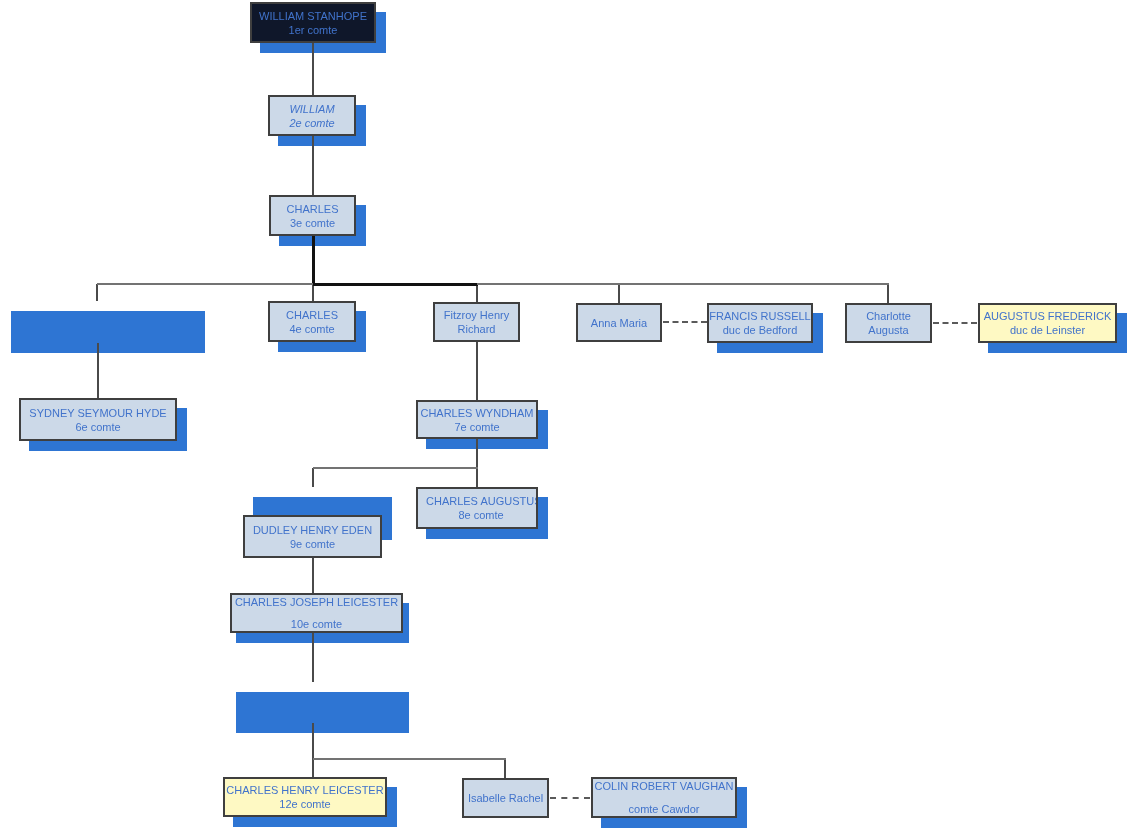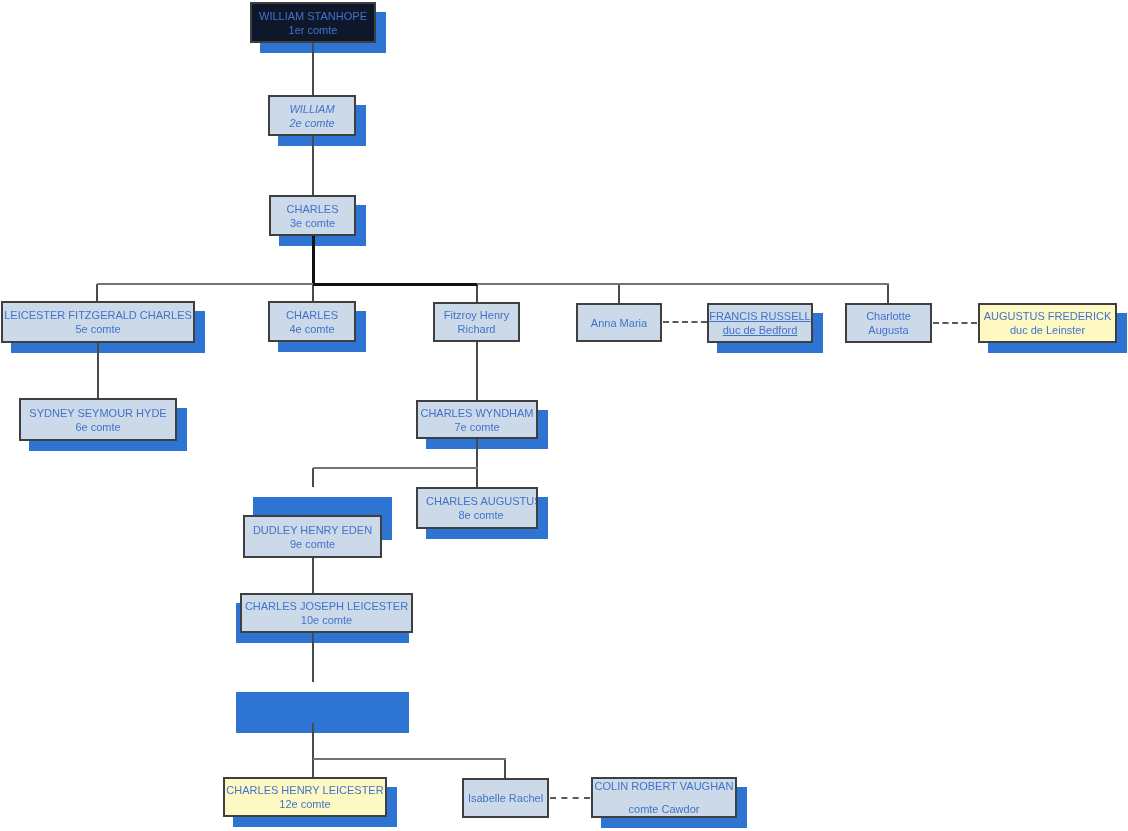--- a/index.html
+++ b/index.html
@@ -92,36 +92,32 @@
       <div class="line">1er comte</div>
     </div>
     <div class="node" style="left: 268px; top: 95px; width: 88px; height: 41px; background: rgb(204, 217, 232); border-color: rgb(63, 63, 63); color: rgb(65, 115, 203); font-style: italic;">
       <div class="line">WILLIAM</div>
       <div class="line">2e comte</div>
     </div>
     <div class="node" style="left: 269px; top: 195px; width: 87px; height: 41px; background: rgb(204, 217, 232); border-color: rgb(63, 63, 63); color: rgb(65, 115, 203);">
       <div class="line">CHARLES</div>
       <div class="line">3e comte</div>
     </div>
-    <div class="node" style="left: 1px; top: 301px; width: 194px; height: 42px; background: rgb(204, 217, 232); border-color: rgb(63, 63, 63); color: rgb(65, 115, 203);">
-      <div class="line">LEICESTER FITZGERALD CHARLES</div>
-      <div class="line">5e comte</div>
-    </div>
     <div class="node" style="left: 268px; top: 301px; width: 88px; height: 41px; background: rgb(204, 217, 232); border-color: rgb(63, 63, 63); color: rgb(65, 115, 203);">
       <div class="line">CHARLES</div>
       <div class="line">4e comte</div>
     </div>
     <div class="node" style="left: 433px; top: 302px; width: 87px; height: 40px; background: rgb(204, 217, 232); border-color: rgb(63, 63, 63); color: rgb(65, 115, 203);">
       <div class="line">Fitzroy Henry</div>
       <div class="line">Richard</div>
     </div>
     <div class="node" style="left: 576px; top: 303px; width: 86px; height: 39px; background: rgb(204, 217, 232); border-color: rgb(63, 63, 63); color: rgb(65, 115, 203);">
       <div class="line">Anna Maria</div>
     </div>
-    <div class="node" style="left: 707px; top: 303px; width: 106px; height: 40px; background: rgb(204, 217, 232); border-color: rgb(63, 63, 63); color: rgb(65, 115, 203); text-decoration: underline;">
+    <div class="node" style="left: 707px; top: 303px; width: 106px; height: 40px; background: rgb(204, 217, 232); border-color: rgb(63, 63, 63); color: rgb(65, 115, 203);">
       <div class="line">FRANCIS RUSSELL</div>
       <div class="line">duc de Bedford</div>
     </div>
     <div class="node" style="left: 845px; top: 303px; width: 87px; height: 40px; background: rgb(204, 217, 232); border-color: rgb(63, 63, 63); color: rgb(65, 115, 203);">
       <div class="line">Charlotte</div>
       <div class="line">Augusta</div>
     </div>
     <div class="node" style="left: 978px; top: 303px; width: 139px; height: 40px; background: #fef9c3; border-color: rgb(63, 63, 63); color: rgb(65, 115, 203);">
       <div class="line">AUGUSTUS FREDERICK</div>
       <div class="line">duc de Leinster</div>
@@ -135,21 +131,21 @@
       <div class="line">7e comte</div>
     </div>
     <div class="node" style="left: 243px; top: 487px; width: 139px; height: 43px; background: rgb(204, 217, 232); border-color: rgb(63, 63, 63); color: rgb(65, 115, 203); margin-top: 28px;">
       <div class="line">DUDLEY HENRY EDEN</div>
       <div class="line">9e comte</div>
     </div>
     <div class="node" style="left: 416px; top: 487px; width: 122px; height: 42px; background: rgb(204, 217, 232); border-color: rgb(63, 63, 63); color: rgb(65, 115, 203); padding-left: 8px;">
       <div class="line">CHARLES AUGUSTUS</div>
       <div class="line">8e comte</div>
     </div>
-    <div class="node" style="left: 240px; top: 593px; width: 173px; height: 40px; background: rgb(204, 217, 232); border-color: rgb(63, 63, 63); color: rgb(65, 115, 203);">
+    <div class="node" style="left: 230px; top: 593px; width: 173px; height: 40px; background: rgb(204, 217, 232); border-color: rgb(63, 63, 63); color: rgb(65, 115, 203); justify-content: space-between;">
       <div class="line">CHARLES JOSEPH LEICESTER</div>
       <div class="line">10e comte</div>
     </div>
     <div class="node" style="left: 223px; top: 777px; width: 164px; height: 40px; background: #fef9c3; border-color: rgb(63, 63, 63); color: rgb(65, 115, 203);">
       <div class="line">CHARLES HENRY LEICESTER</div>
       <div class="line">12e comte</div>
     </div>
     <div class="node" style="left: 462px; top: 778px; width: 87px; height: 40px; background: rgb(204, 217, 232); border-color: rgb(63, 63, 63); color: rgb(65, 115, 203);">
       <div class="line">Isabelle Rachel</div>
     </div>

